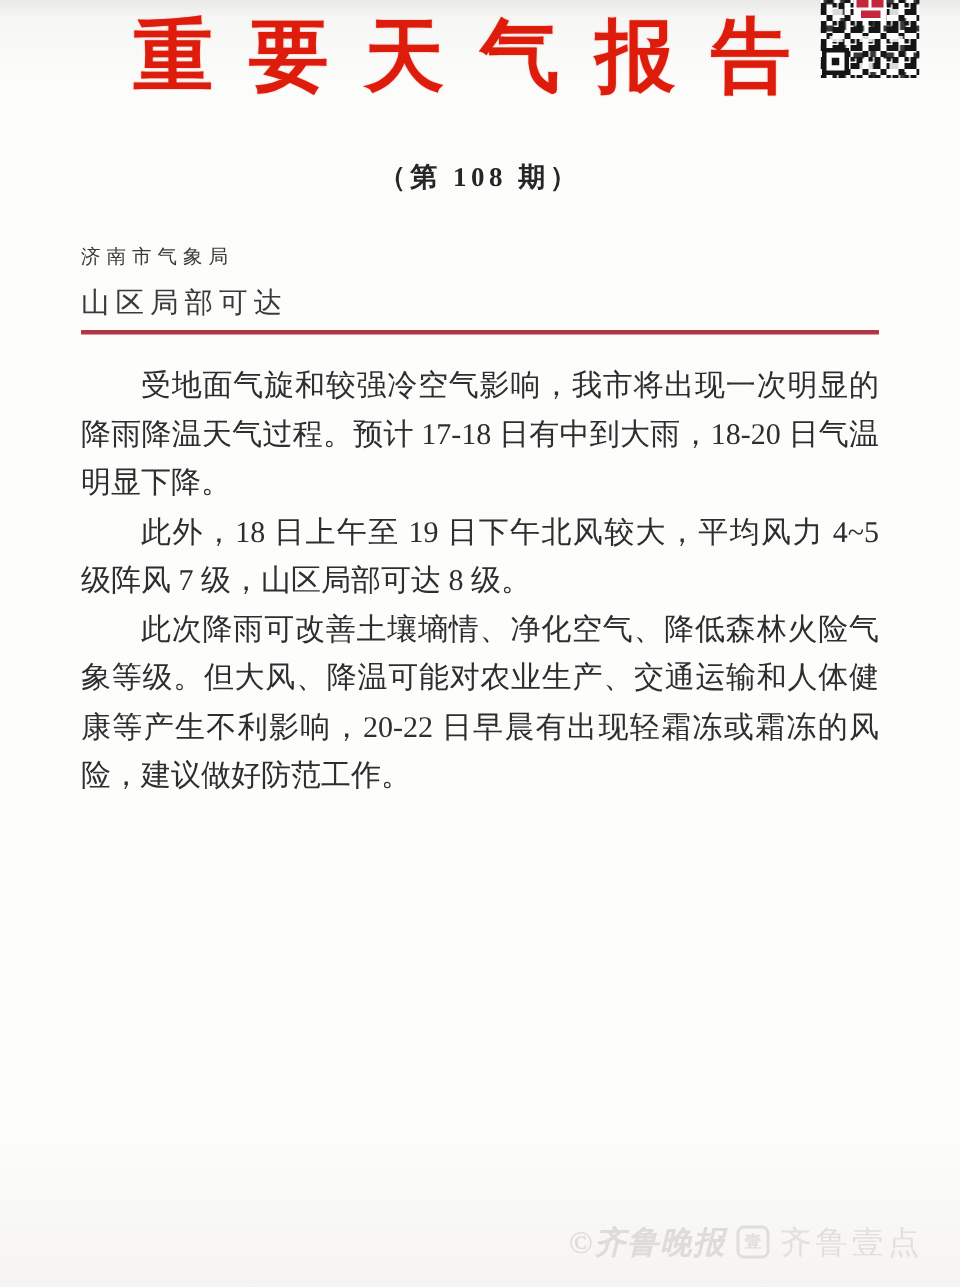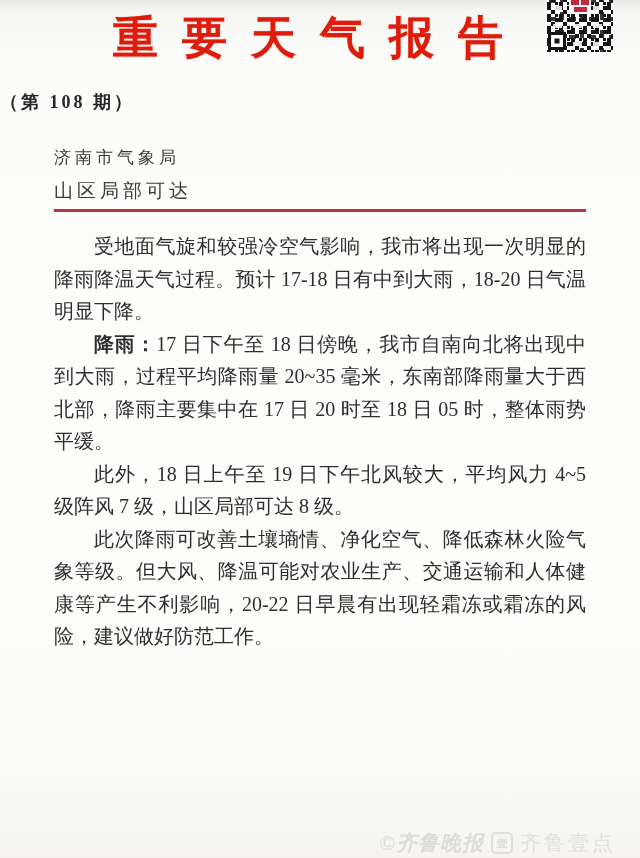--- a/index.html
+++ b/index.html
@@ -13,50 +13,51 @@
     width: 640px; height: 858px;
     overflow: hidden;
     background: linear-gradient(180deg,
       #e9e9e7 0px, #f6f6f4 12px, #fcfcfb 55px,
       #fdfdfc 420px, #fcfcfa 760px, #f5f4f2 858px);
   }
   
   .doc-title {
     margin-top: 10px;
     text-align: center;
-    font-size: 45px;
+    font-size: 53px;
     font-weight: 700;
     line-height: 56px;
     color: #de1c0c;
     letter-spacing: 24px;
     text-shadow: 0 0 1px rgba(222,28,12,.55);
     white-space: nowrap;
   }
   
   .qr {
     position: absolute;
     top: -6px; right: 27px;
     width: 66px; height: 58px;
   }
   
   .issue {
-    margin-top: 24px;
+    margin-top: 40px;
+    text-align: center;
     font-size: 18px;
     font-weight: 700;
     letter-spacing: 3px;
     color: #262626;
   }
   
   .sender {
     margin: 32px 54px 0 54px;
     padding-bottom: 5px;
     border-bottom: 3px solid #b23745;
   }
   .org-line1 {
-    font-size: 17px;
+    font-size: 13px;
     color: #3a3a3a;
     letter-spacing: 4px;
     margin-bottom: 9px;
   }
   .org-row2 {
     display: flex;
     justify-content: space-between;
     align-items: baseline;
   }
   .org-line2 {
@@ -87,21 +88,21 @@
     text-align: justify;
   }
   .body p {
     margin: 0;
     text-indent: 2em;
   }
   .lead { font-weight: 700; }
   
   .watermark {
     position: absolute;
-    right: 24px; bottom: 1px;
+    right: 24px; bottom: 16px;
     display: flex;
     align-items: center;
     gap: 7px;
     user-select: none;
   }
   .wm-script {
     font-style: italic;
     font-size: 21px;
     font-weight: 600;
     color: #dddcd9;
@@ -167,21 +168,20 @@
   <div class="sender">
     <div class="org-line1">济南市气象局</div>
     <div class="org-row2">
       <span class="org-line2">山区局部可达</span>
     </div>
   </div>
 
 
   <div class="body">
     <p><span class="lead"></span><span>受地面气旋和较强冷空气影响，我市将出现一次明显的降雨降温天气过程。预计 17-18 日有中到大雨，18-20 日气温明显下降。</span></p>
-    <p><span class="lead">降雨：</span><span>17 日下午至 18 日傍晚，我市自南向北将出现中到大雨，过程平均降雨量 20~35 毫米，东南部降雨量大于西北部，降雨主要集中在 17 日 20 时至 18 日 05 时，整体雨势平缓。</span></p>
     <p><span class="lead"></span><span>此外，18 日上午至 19 日下午北风较大，平均风力 4~5 级阵风 7 级，山区局部可达 8 级。</span></p>
     <p><span class="lead"></span><span>此次降雨可改善土壤墒情、净化空气、降低森林火险气象等级。但大风、降温可能对农业生产、交通运输和人体健康等产生不利影响，20-22 日早晨有出现轻霜冻或霜冻的风险，建议做好防范工作。</span></p>
   </div>
 
   <div class="watermark">
     <span class="wm-script">©齐鲁晚报</span>
     <span class="wm-logo">壹</span>
     <span class="wm-brand">齐鲁壹点</span>
   </div>
 

